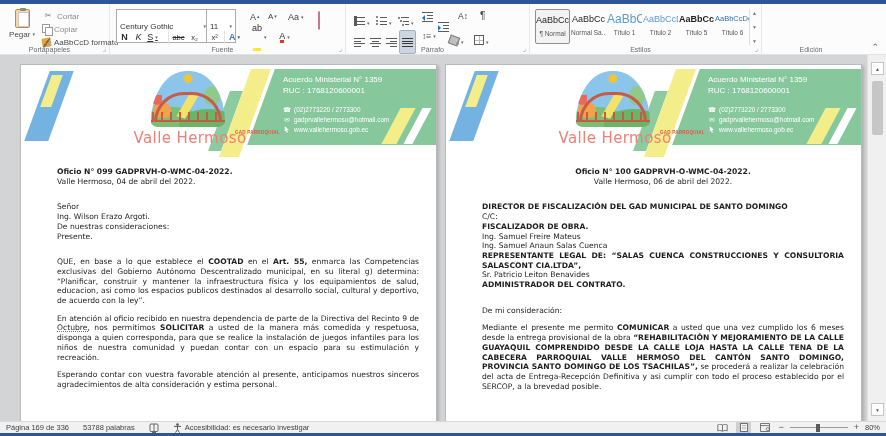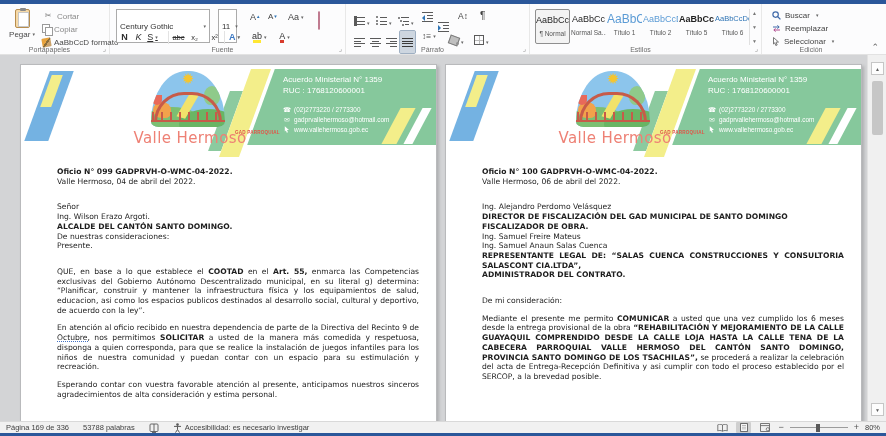--- a/index.html
+++ b/index.html
@@ -126,21 +126,21 @@
 .bridge{position:absolute;left:3px;bottom:5px;width:68px;height:30px;border:3px solid #c75b49;border-bottom:none;border-radius:34px 34px 0 0}
 .posts{position:absolute;left:1px;bottom:6px;width:72px;height:9px;background:repeating-linear-gradient(90deg,#c75b49 0 2px,transparent 2px 9px)}
 .deck{position:absolute;left:0;bottom:5px;width:76px;height:2.5px;background:#c75b49}
 .brand{position:absolute;left:-62px;bottom:0;width:210px;text-align:center;font-size:15px;color:#ee8175;letter-spacing:.4px;font-family:"DejaVu Sans",sans-serif;white-space:nowrap}
 .brand-small{position:absolute;left:88px;bottom:12px;font-size:4.6px;font-weight:bold;color:#e05548;letter-spacing:.2px;white-space:nowrap}
 
 .pbody{position:absolute;top:102px;left:36px;right:17px;font-family:"DejaVu Sans",sans-serif;color:#1d1d1d}
 .tl{min-height:9.6px;line-height:9.7px;font-size:7.6px;text-align:left}
 .tl.blank{height:8px;min-height:8px}
 .tl.just{text-align:justify}
-.tl.right{text-align:left}
+.tl.right{text-align:center}
 .tl .b{font-weight:bold}
 .tl .ub{text-decoration:underline dotted #4472c4;text-underline-offset:1px}
 
 .vscroll{position:absolute;right:0;top:0;bottom:0;width:19px;background:#f0f0f0;border-left:1px solid #e1e1e1}
 .sbtn{position:absolute;left:3px;width:13px;height:13px;background:#fdfdfd;border:1px solid #c6c6c6;color:#5f5f5f;font-size:5px;display:flex;align-items:center;justify-content:center}
 .sup{top:7px}.sdown{bottom:5px}
 .sthumb{position:absolute;left:4px;top:26px;width:11px;height:54px;background:#c6c6c6;border-radius:2px}
 
 
 .status{position:absolute;left:0;right:0;bottom:3px;height:12px;background:#f1f1f1;border-top:1px solid #d9d9d9;display:flex;align-items:center;font-size:7.5px;color:#3f3f3f;padding:0 6px;gap:14px}
@@ -181,21 +181,21 @@
         </div>
       </div>
       <div class="grp-label">Portapapeles</div>
       <span class="launcher">⌟</span>
     </div>
 
     <div class="grp g2">
       <div class="abs combo caret" style="left:6px;top:5px;width:94px">
         <span>Century Gothic</span>
       </div>
-      <div class="abs combo caret" style="left:108px;top:5px;width:19px">
+      <div class="abs combo caret" style="left:96px;top:5px;width:30px">
         <span>11</span>
       </div>
       <div class="abs cbtn" style="left:140px;top:5px">
         <span>A</span>
           <span class="mini">▲</span>
       </div>
       <div class="abs cbtn" style="left:158px;top:5px;font-size:8px">
         <span>A</span>
           <span class="mini">▼</span>
       </div>
@@ -223,21 +223,21 @@
           <span>x₂</span>
         </div>
       <div class="abs fbtn" style="left:98px;top:26px;font-size:7.5px">
           <span>x²</span>
         </div>
       <div class="vdiv" style="left:114px;top:27px"></div>
       <div class="abs fbtn caret" style="left:118px;top:26px;color:#3b78c3;font-weight:bold">
           <span>A</span>
         </div>
       <div class="abs fbtn caret" style="left:142px;top:26px;position:absolute">
-        <span style="position:relative;padding-bottom:2px"><span>ab</span><span class="bar" style="background:#ffe733"></span></span>
+        <span style="position:relative;padding-bottom:18px"><span>ab</span><span class="bar" style="background:#ffe733"></span></span>
       </div>
       <div class="abs fbtn caret" style="left:168px;top:26px">
         <span style="position:relative;padding-bottom:2px"><span>A</span><span class="bar" style="background:#d83b2d"></span></span>
       </div>
       <div class="grp-label">Fuente</div>
       <span class="launcher">⌟</span>
     </div>
 
     <div class="grp g3">
       <div class="abs caret" style="left:8px;top:8px"><span class="plines" style="display:inline-block"></span></div>
@@ -287,42 +287,20 @@
       <div class="sarrows">
         <span>▲</span>
         <span>▼</span>
         <span>▼</span>
       </div>
       <div class="grp-label">Estilos</div>
       <span class="launcher">⌟</span>
     </div>
 
     <div class="grp g5" style="border-right:none">
-      <div class="abs" style="left:10px;top:5px;display:flex;flex-direction:column;gap:1px">
-        <div class="erow caret">
-          <svg width="9" height="9" viewBox="0 0 9 9">
-              <circle cx="3.6" cy="3.6" r="2.7" fill="none" stroke="#3f69a8" stroke-width="1.2"></circle>
-              <line x1="5.8" y1="5.8" x2="8.4" y2="8.4" stroke="#3f69a8" stroke-width="1.3"></line>
-            </svg>
-          <span>Buscar</span>
-        </div>
-        <div class="erow">
-          <svg width="9" height="9" viewBox="0 0 9 9">
-              <path d="M1 3 H7 M5.4 1.4 L7.2 3 L5.4 4.6" fill="none" stroke="#3f69a8" stroke-width="1"></path>
-              <path d="M8 6 H2 M3.6 4.4 L1.8 6 L3.6 7.6" fill="none" stroke="#b14a8f" stroke-width="1"></path>
-            </svg>
-          <span>Reemplazar</span>
-        </div>
-        <div class="erow caret">
-          <svg width="8" height="9" viewBox="0 0 8 9">
-              <path d="M1.5 0.5 L6.5 5 L4 5.2 L5.2 8 L3.8 8.5 L2.8 5.8 L1.5 7 Z" fill="none" stroke="#6a6a6a" stroke-width="0.9"></path>
-            </svg>
-          <span>Seleccionar</span>
-        </div>
-      </div>
       <div class="grp-label" style="right:0">Edición</div>
     </div>
 
     <span class="collapse">⌃</span>
   </div>
 
   <div class="docarea">
 
     <div class="page p1">
       <div class="phead">
@@ -372,21 +350,20 @@
             </div>
         </div>
       </div>
       <div class="pbody">
           <div class="tl"><span class="b">Oficio N° 099 GADPRVH-O-WMC-04-2022.</span></div>
           <div class="tl"><span>Valle Hermoso, 04 de abril del 2022.</span></div>
           <div class="tl blank"></div>
           <div class="tl blank"></div>
           <div class="tl"><span>Señor</span></div>
           <div class="tl"><span>Ing. Wilson Erazo Argoti.</span></div>
-          <div class="tl"><span class="b">ALCALDE DEL CANTÓN SANTO DOMINGO.</span></div>
           <div class="tl"><span>De nuestras consideraciones:</span></div>
           <div class="tl"><span>Presente.</span></div>
           <div class="tl blank"></div>
           <div class="tl blank"></div>
           <div class="tl just"><span>QUE, en base a lo que establece el </span><span class="b">COOTAD</span><span> en el </span><span class="b">Art. 55,</span><span> enmarca las Competencias exclusivas del Gobierno Autónomo Descentralizado municipal, en su literal g) determina: “Planificar, construir y mantener la infraestructura física y los equipamientos de salud, educacion, asi como los espacios publicos destinados al desarrollo social, cultural y deportivo, de acuerdo con la ley”.</span></div>
           <div class="tl blank"></div>
           <div class="tl just"><span>En atención al oficio recibido en nuestra dependencia de parte de la Directiva del Recinto 9 de </span><span class="ub">Octubre,</span><span> nos permitimos </span><span class="b">SOLICITAR</span><span> a usted de la manera más comedida y respetuosa, disponga a quien corresponda, para que se realice la instalación de juegos infantiles para los niños de nuestra comunidad y puedan contar con un espacio para su estimulación y recreación.</span></div>
           <div class="tl blank"></div>
           <div class="tl just"><span>Esperando contar con vuestra favorable atención al presente, anticipamos nuestros sinceros agradecimientos de alta consideración y estima personal.</span></div>
         </div>
@@ -438,26 +415,27 @@
               </span>
               <span>www.vallehermoso.gob.ec</span>
             </div>
         </div>
       </div>
       <div class="pbody">
           <div class="tl right"><span class="b">Oficio N° 100 GADPRVH-O-WMC-04-2022.</span></div>
           <div class="tl right"><span>Valle Hermoso, 06 de abril del 2022.</span></div>
           <div class="tl blank"></div>
           <div class="tl blank"></div>
-          <div class="tl"><span>Ing. Alejandro Perdomo Velásquez</span></div>
           <div class="tl"><span class="b">DIRECTOR DE FISCALIZACIÓN DEL GAD MUNICIPAL DE SANTO DOMINGO</span></div>
+          <div class="tl"><span>C/C:</span></div>
           <div class="tl"><span class="b">FISCALIZADOR DE OBRA.</span></div>
           <div class="tl"><span>Ing. Samuel Freire Mateus</span></div>
           <div class="tl"><span>Ing. Samuel Anaun Salas Cuenca</span></div>
           <div class="tl just"><span class="b">REPRESENTANTE LEGAL DE: “SALAS CUENCA CONSTRUCCIONES Y CONSULTORIA SALASCONT CIA.LTDA”,</span></div>
+          <div class="tl"><span>Sr. Patricio Leiton Benavides</span></div>
           <div class="tl"><span class="b">ADMINISTRADOR DEL CONTRATO.</span></div>
           <div class="tl blank"></div>
           <div class="tl blank"></div>
           <div class="tl"><span>De mi consideración:</span></div>
           <div class="tl blank"></div>
           <div class="tl just"><span>Mediante el presente me permito </span><span class="b">COMUNICAR</span><span> a usted que una vez cumplido los 6 meses desde la entrega provisional de la obra </span><span class="b">“REHABILITACIÓN Y MEJORAMIENTO DE LA CALLE GUAYAQUIL COMPRENDIDO DESDE LA CALLE LOJA HASTA LA CALLE TENA DE LA CABECERA PARROQUIAL VALLE HERMOSO DEL CANTÓN SANTO DOMINGO, PROVINCIA SANTO DOMINGO DE LOS TSACHILAS”,</span><span> se procederá a realizar la celebración del acta de Entrega-Recepción Definitiva y asi cumplir con todo el proceso establecido por el SERCOP, a la brevedad posible.</span></div>
         </div>
     </div>
 
     <div class="vscroll">

